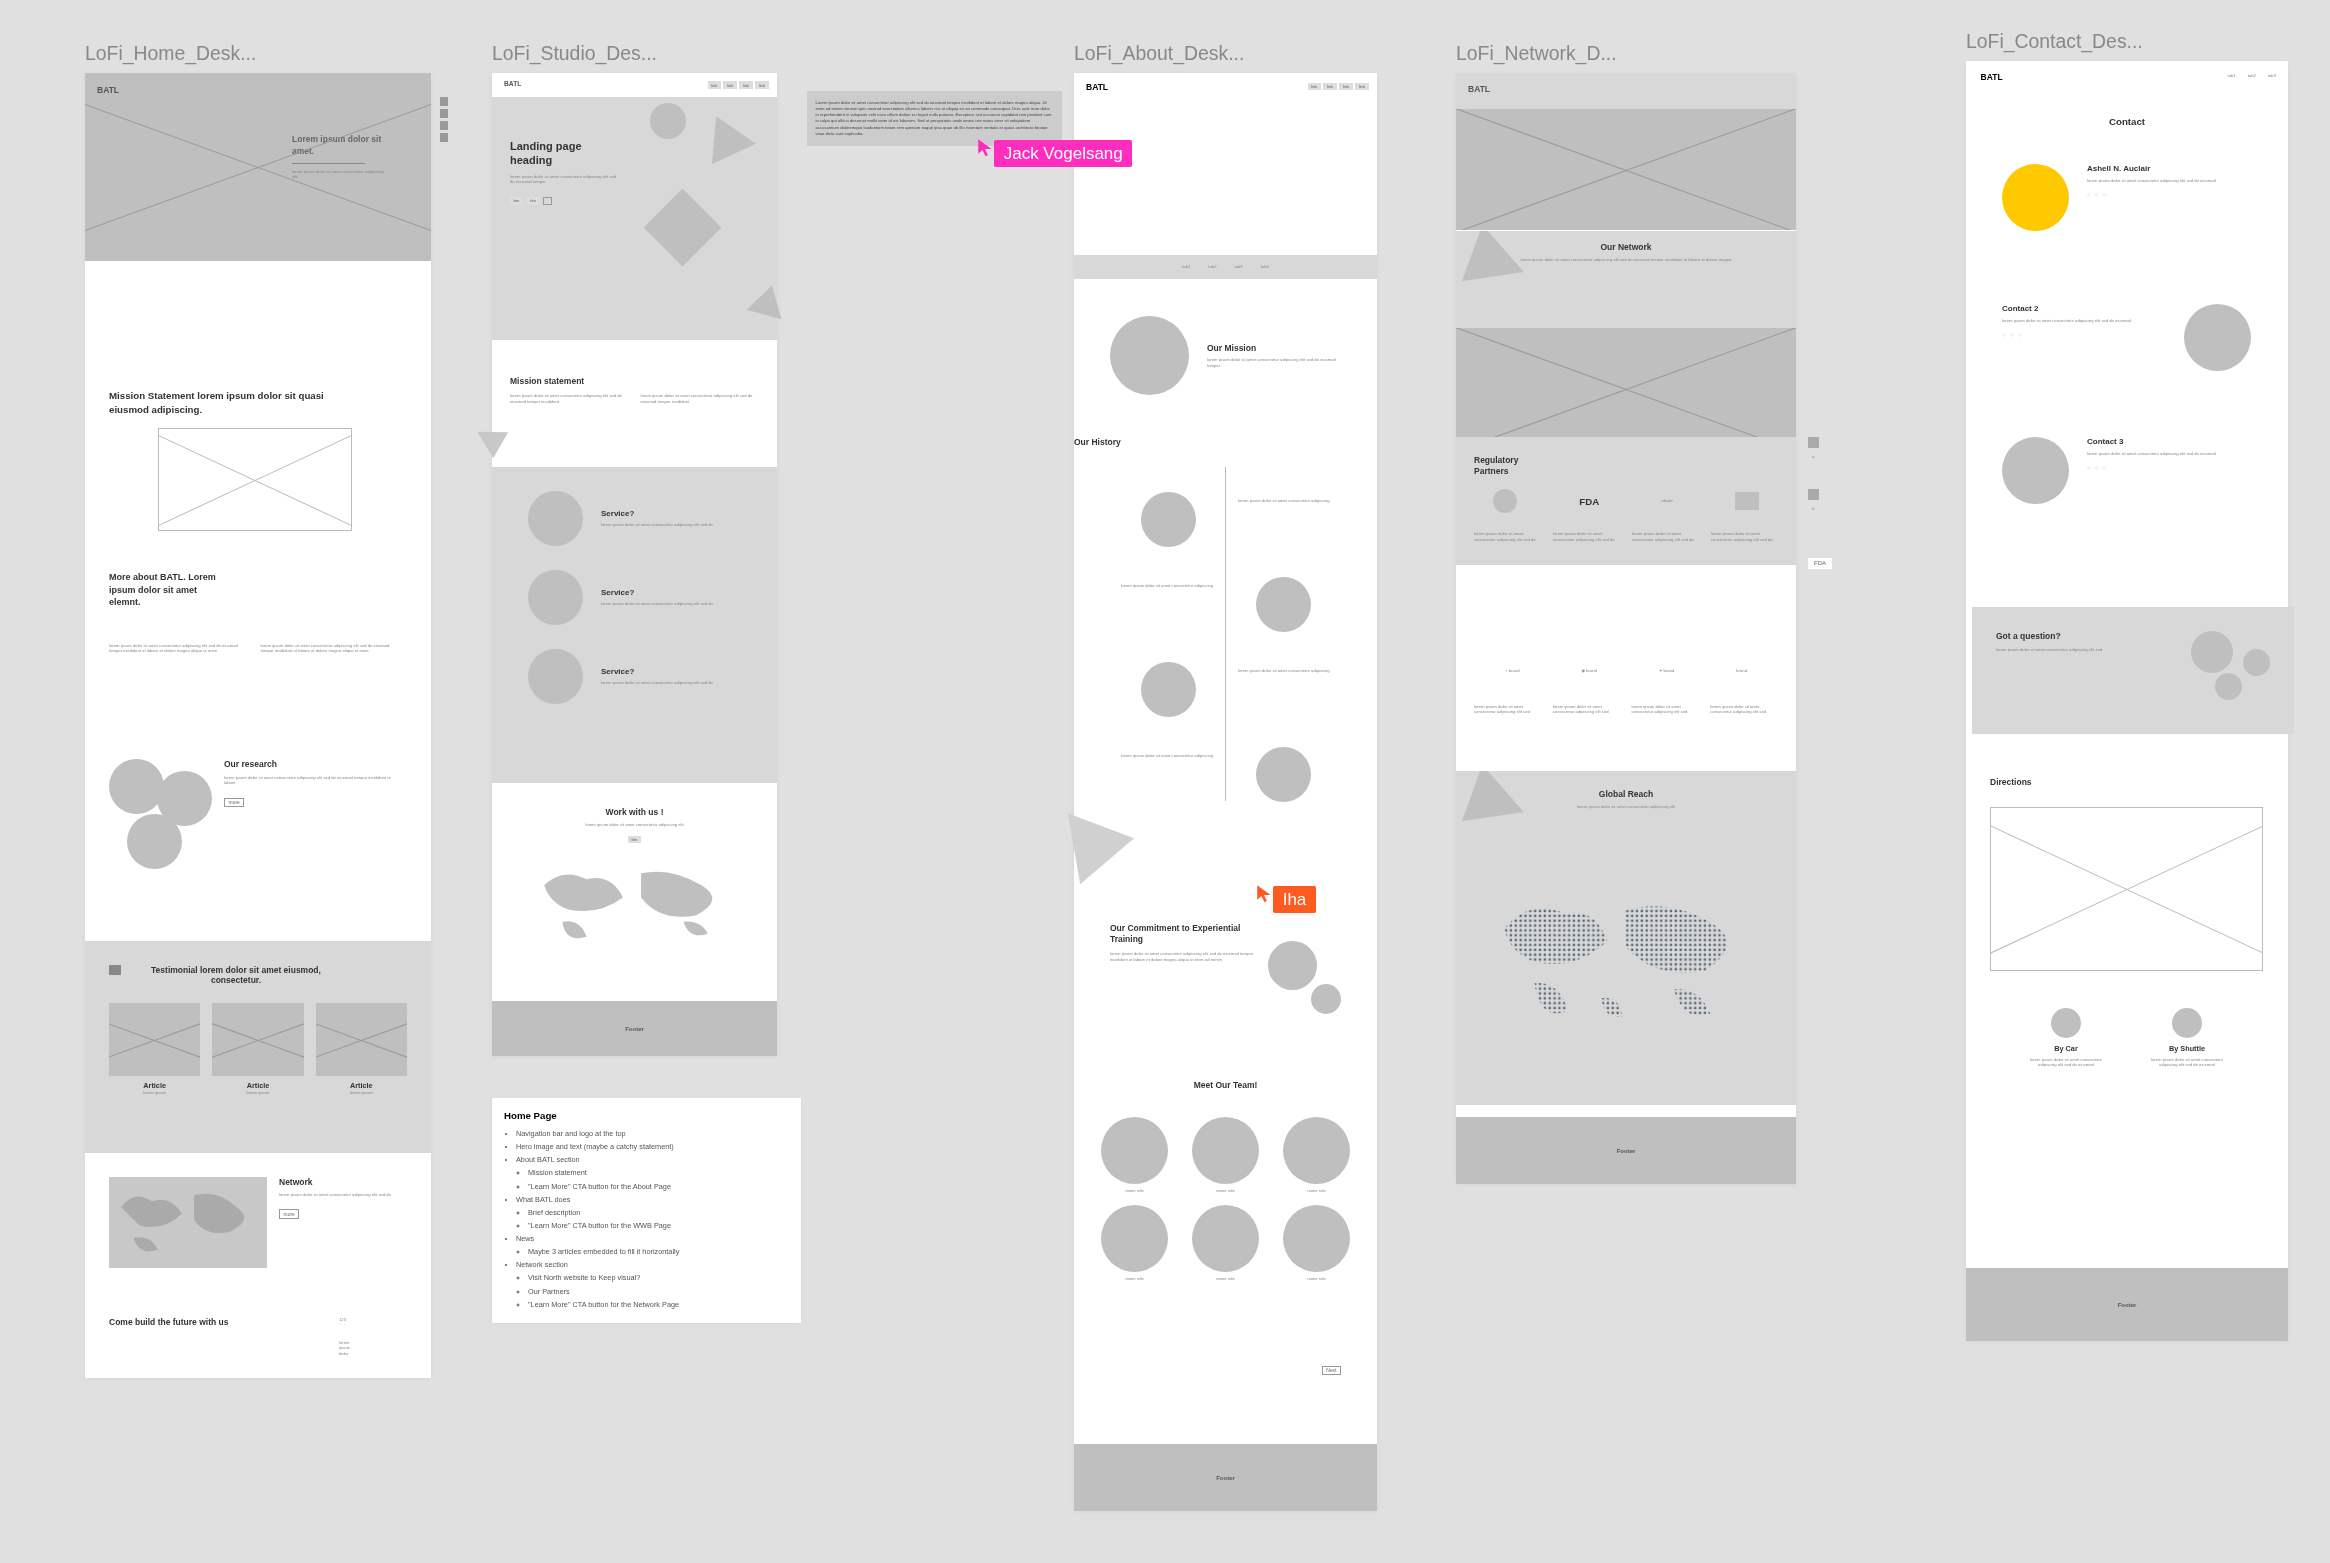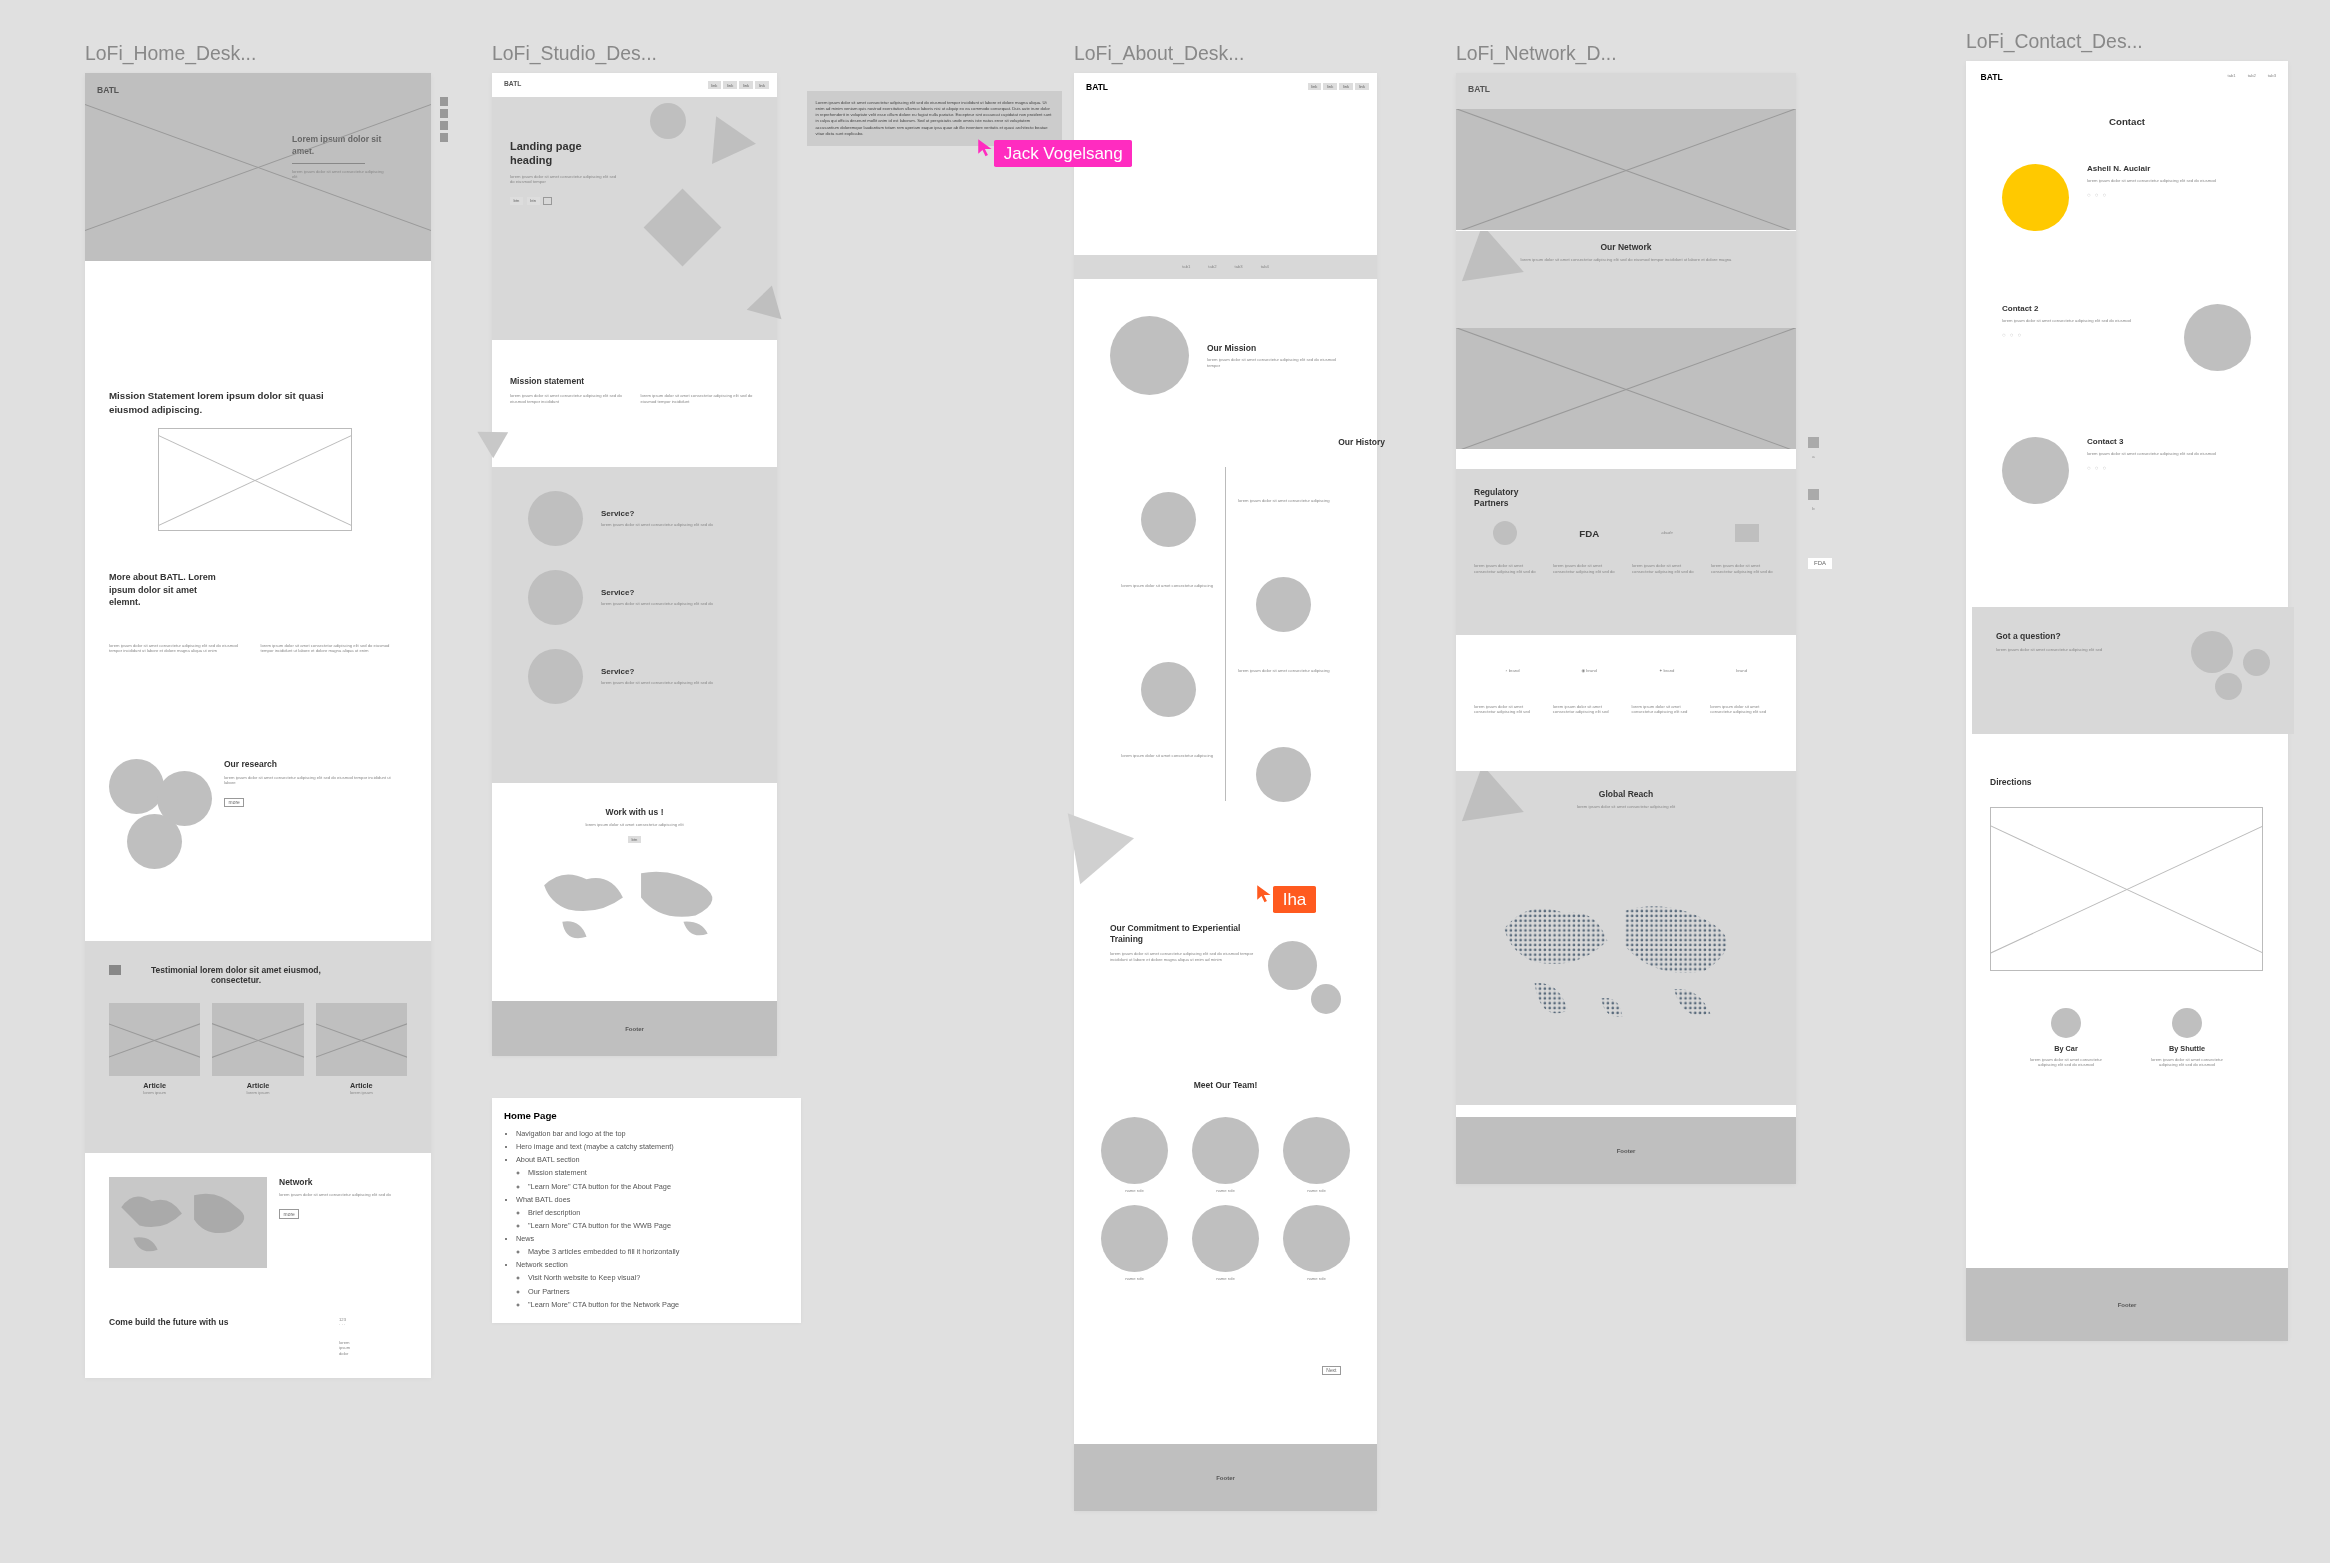--- a/index.html
+++ b/index.html
@@ -332,21 +332,21 @@
     </div>
 
     <div style="position:absolute; left:36px; top:243px; display:flex; gap:18px; width:231px; align-items:center;">
       <div class="circle-gray" style="width:79px; height:79px; flex-shrink:0;"></div>
       <div>
         <div class="txt" style="font-size:8.5px;">Our Mission</div>
         <div class="txt-tiny" style="margin-top:4.9px;">lorem ipsum dolor sit amet consectetur adipiscing elit sed do eiusmod tempor</div>
       </div>
     </div>
 
-    <div style="position:absolute; left:8px; top:364px; width:100%; text-align:right;">
+    <div style="position:absolute; left:0; top:364px; width:100%; text-align:left;">
       <div class="txt" style="font-size:8.5px;">Our History</div>
     </div>
     <div style="position:absolute; left:151px; top:394px; width:1.2px; height:334px; background:#bbb;"></div>
     <div class="circle-gray" style="position:absolute; left:67px; top:419px; width:55px; height:55px;"></div>
     <div style="position:absolute; left:164px; top:425px; width:109px;" class="txt-tiny">lorem ipsum dolor sit amet consectetur adipiscing</div>
     <div class="circle-gray" style="position:absolute; left:182px; top:504px; width:55px; height:55px;"></div>
     <div style="position:absolute; left:36px; top:510px; width:103px; text-align:right;" class="txt-tiny">lorem ipsum dolor sit amet consectetur adipiscing</div>
     <div class="circle-gray" style="position:absolute; left:67px; top:589px; width:55px; height:55px;"></div>
     <div style="position:absolute; left:164px; top:595px; width:109px;" class="txt-tiny">lorem ipsum dolor sit amet consectetur adipiscing</div>
     <div class="circle-gray" style="position:absolute; left:182px; top:674px; width:55px; height:55px;"></div>
@@ -409,21 +409,21 @@
 
     <div class="lightgray" style="position:absolute; left:0; top:158px; width:100%; height:97px; overflow:hidden;">
       <div style="text-align:center; padding-top:11px;">
         <div class="txt" style="font-size:8.5px;">Our Network</div>
         <div class="txt-tiny" style="margin:4.9px auto; width:218px;">lorem ipsum dolor sit amet consectetur adipiscing elit sed do eiusmod tempor incididunt ut labore et dolore magna</div>
       </div>
       <div style="position:absolute; left:12px; top:3.6px; width:0; height:0; border-left:30px solid transparent; border-right:30px solid transparent; border-bottom:55px solid #bfbfbf; transform:rotate(110deg);"></div>
     </div>
     <div class="xbox" style="position:absolute; left:0; top:255px; width:100%; height:121px;"></div>
 
-    <div class="lightgray" style="position:absolute; left:0; top:396px; width:100%; height:166px;">
+    <div class="lightgray" style="position:absolute; left:0; top:364px; width:100%; height:128px;">
       <div style="padding:18px;">
         <div class="txt" style="font-size:8.5px; width:73px; line-height:1.3;">Regulatory Partners</div>
         <div style="display:flex; gap:24px; align-items:center; margin-top:12px; justify-content:space-around;">
           <div class="circle-gray" style="width:24px; height:24px;"></div>
           <div class="txt" style="font-size:9.7px;">FDA</div>
           <div class="txt-tiny" style="font-style:italic;">abcde</div>
           <div style="width:24px; height:18px; background:#bfbfbf;"></div>
         </div>
         <div style="display:flex; gap:12px; margin-top:18px;">
           <div class="txt-tiny" style="flex:1;">lorem ipsum dolor sit amet consectetur adipiscing elit sed do</div>

